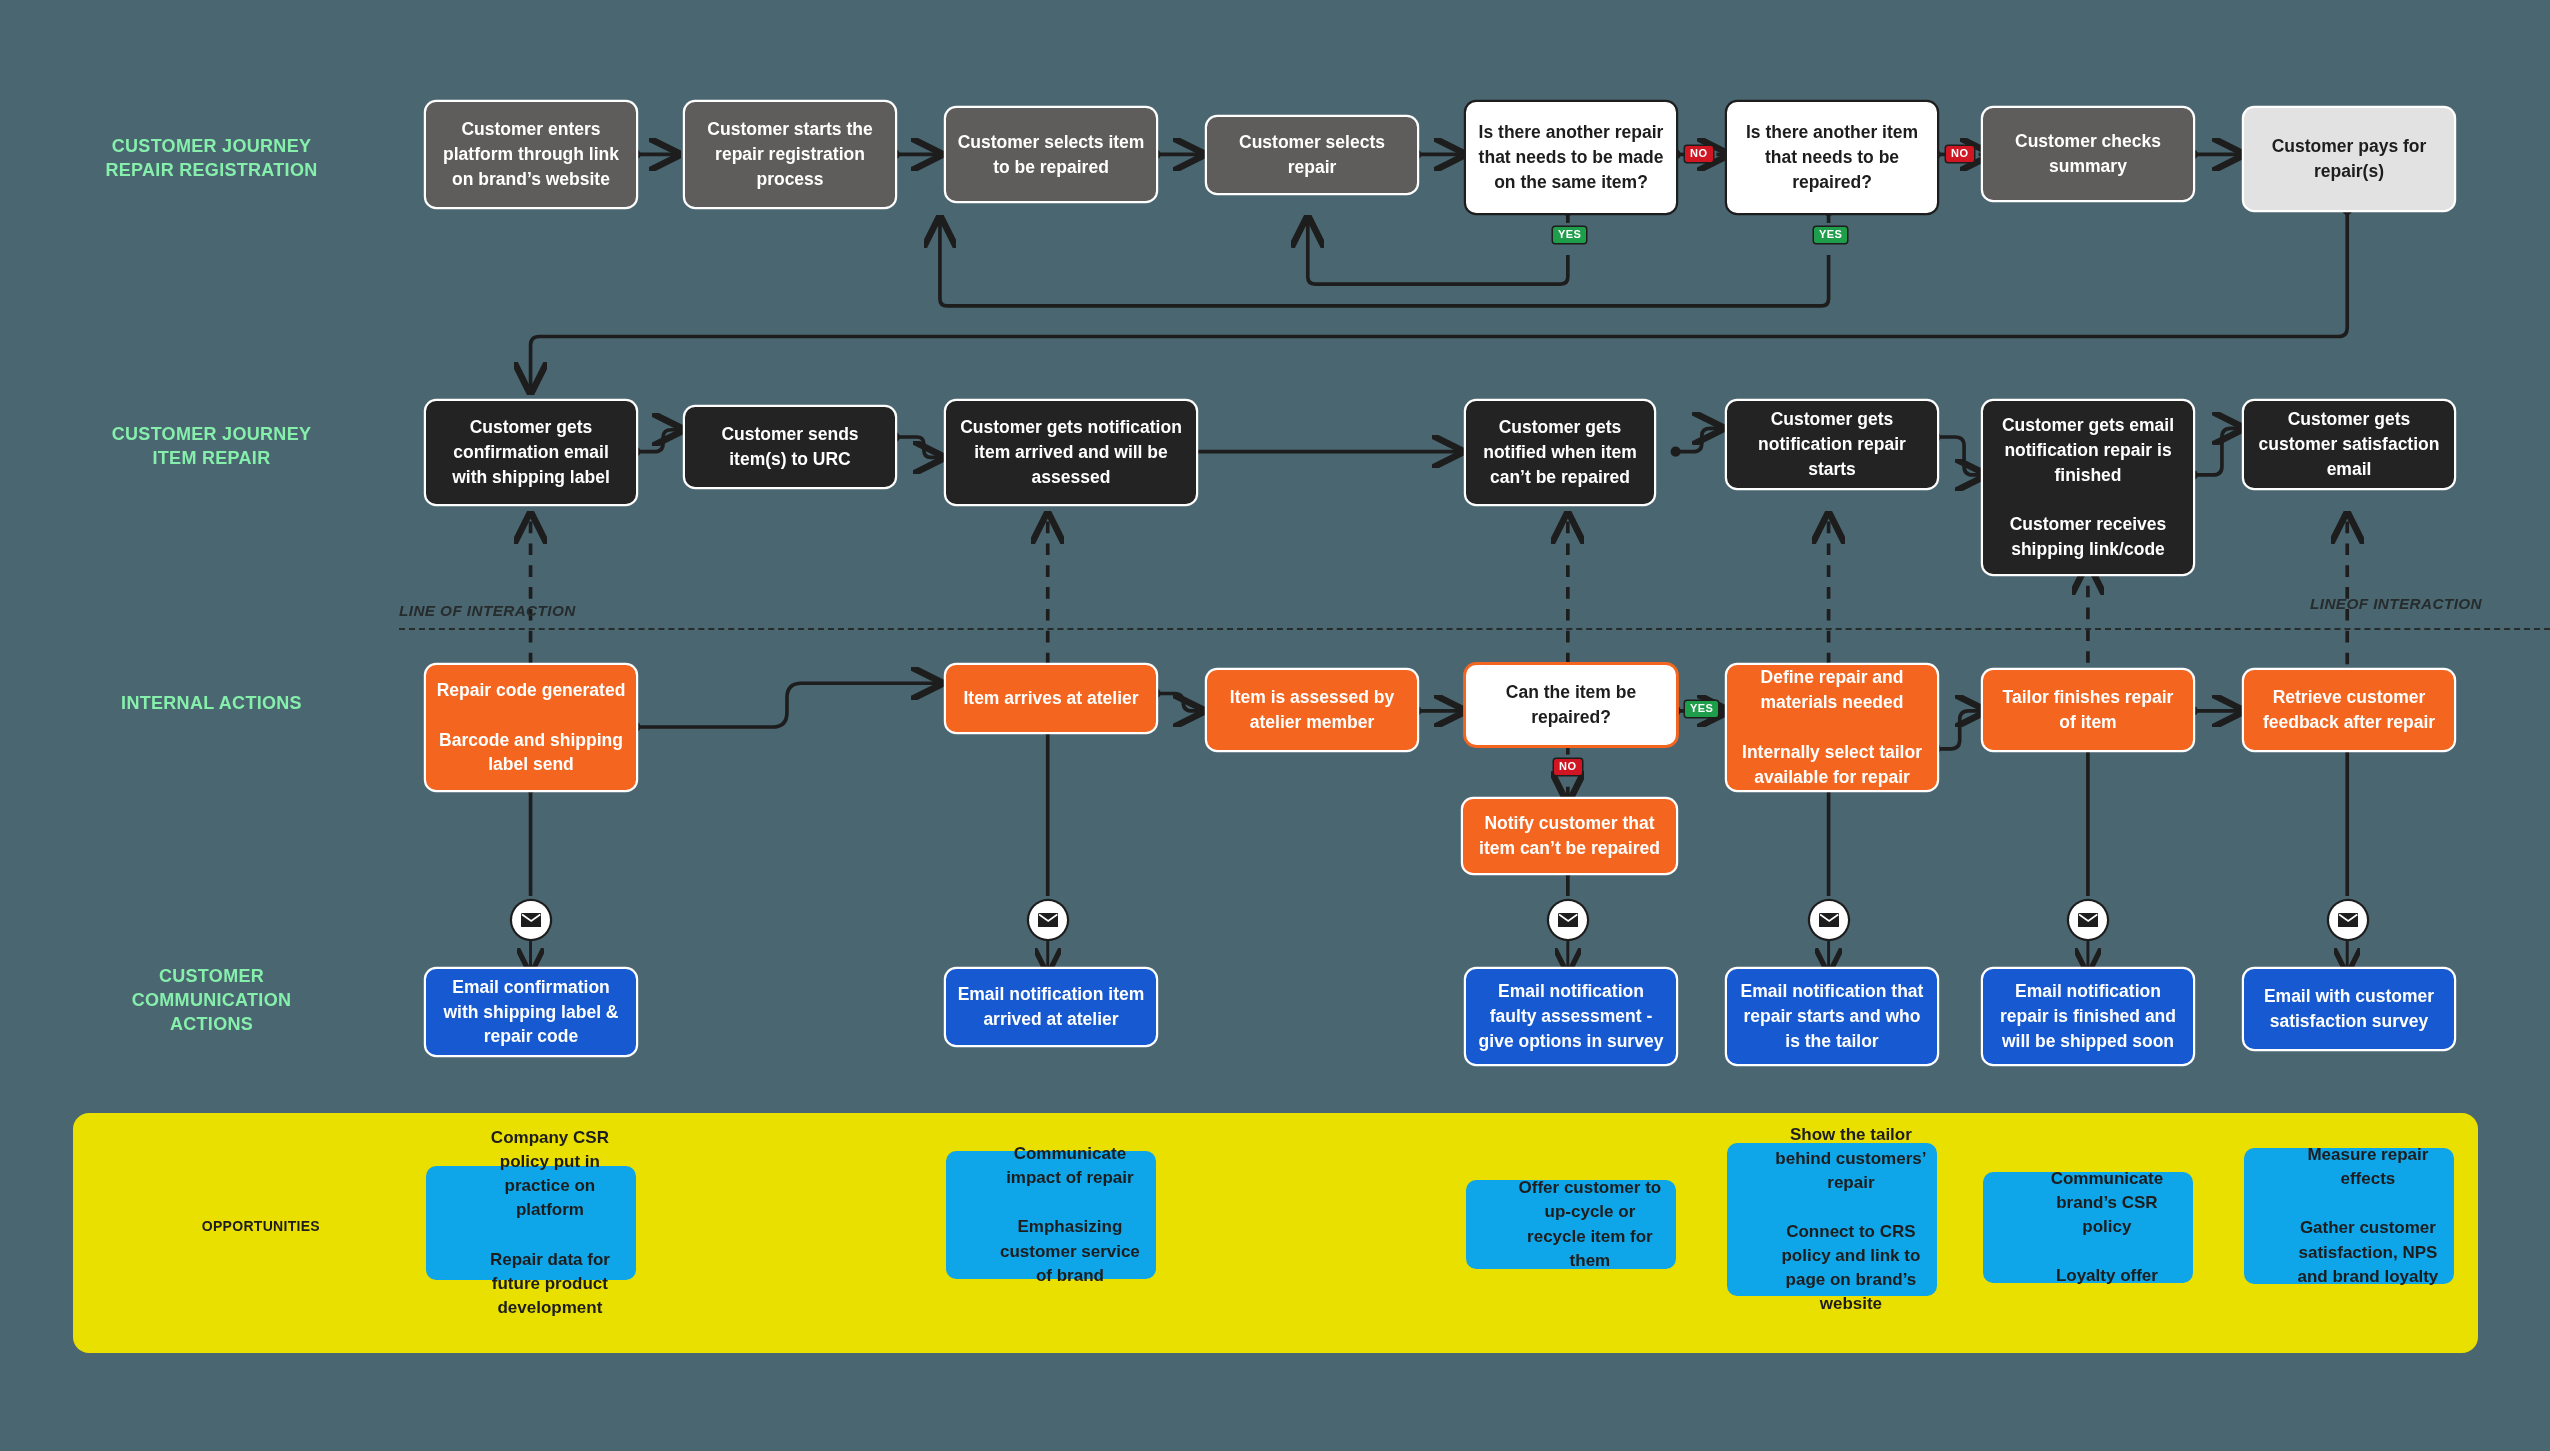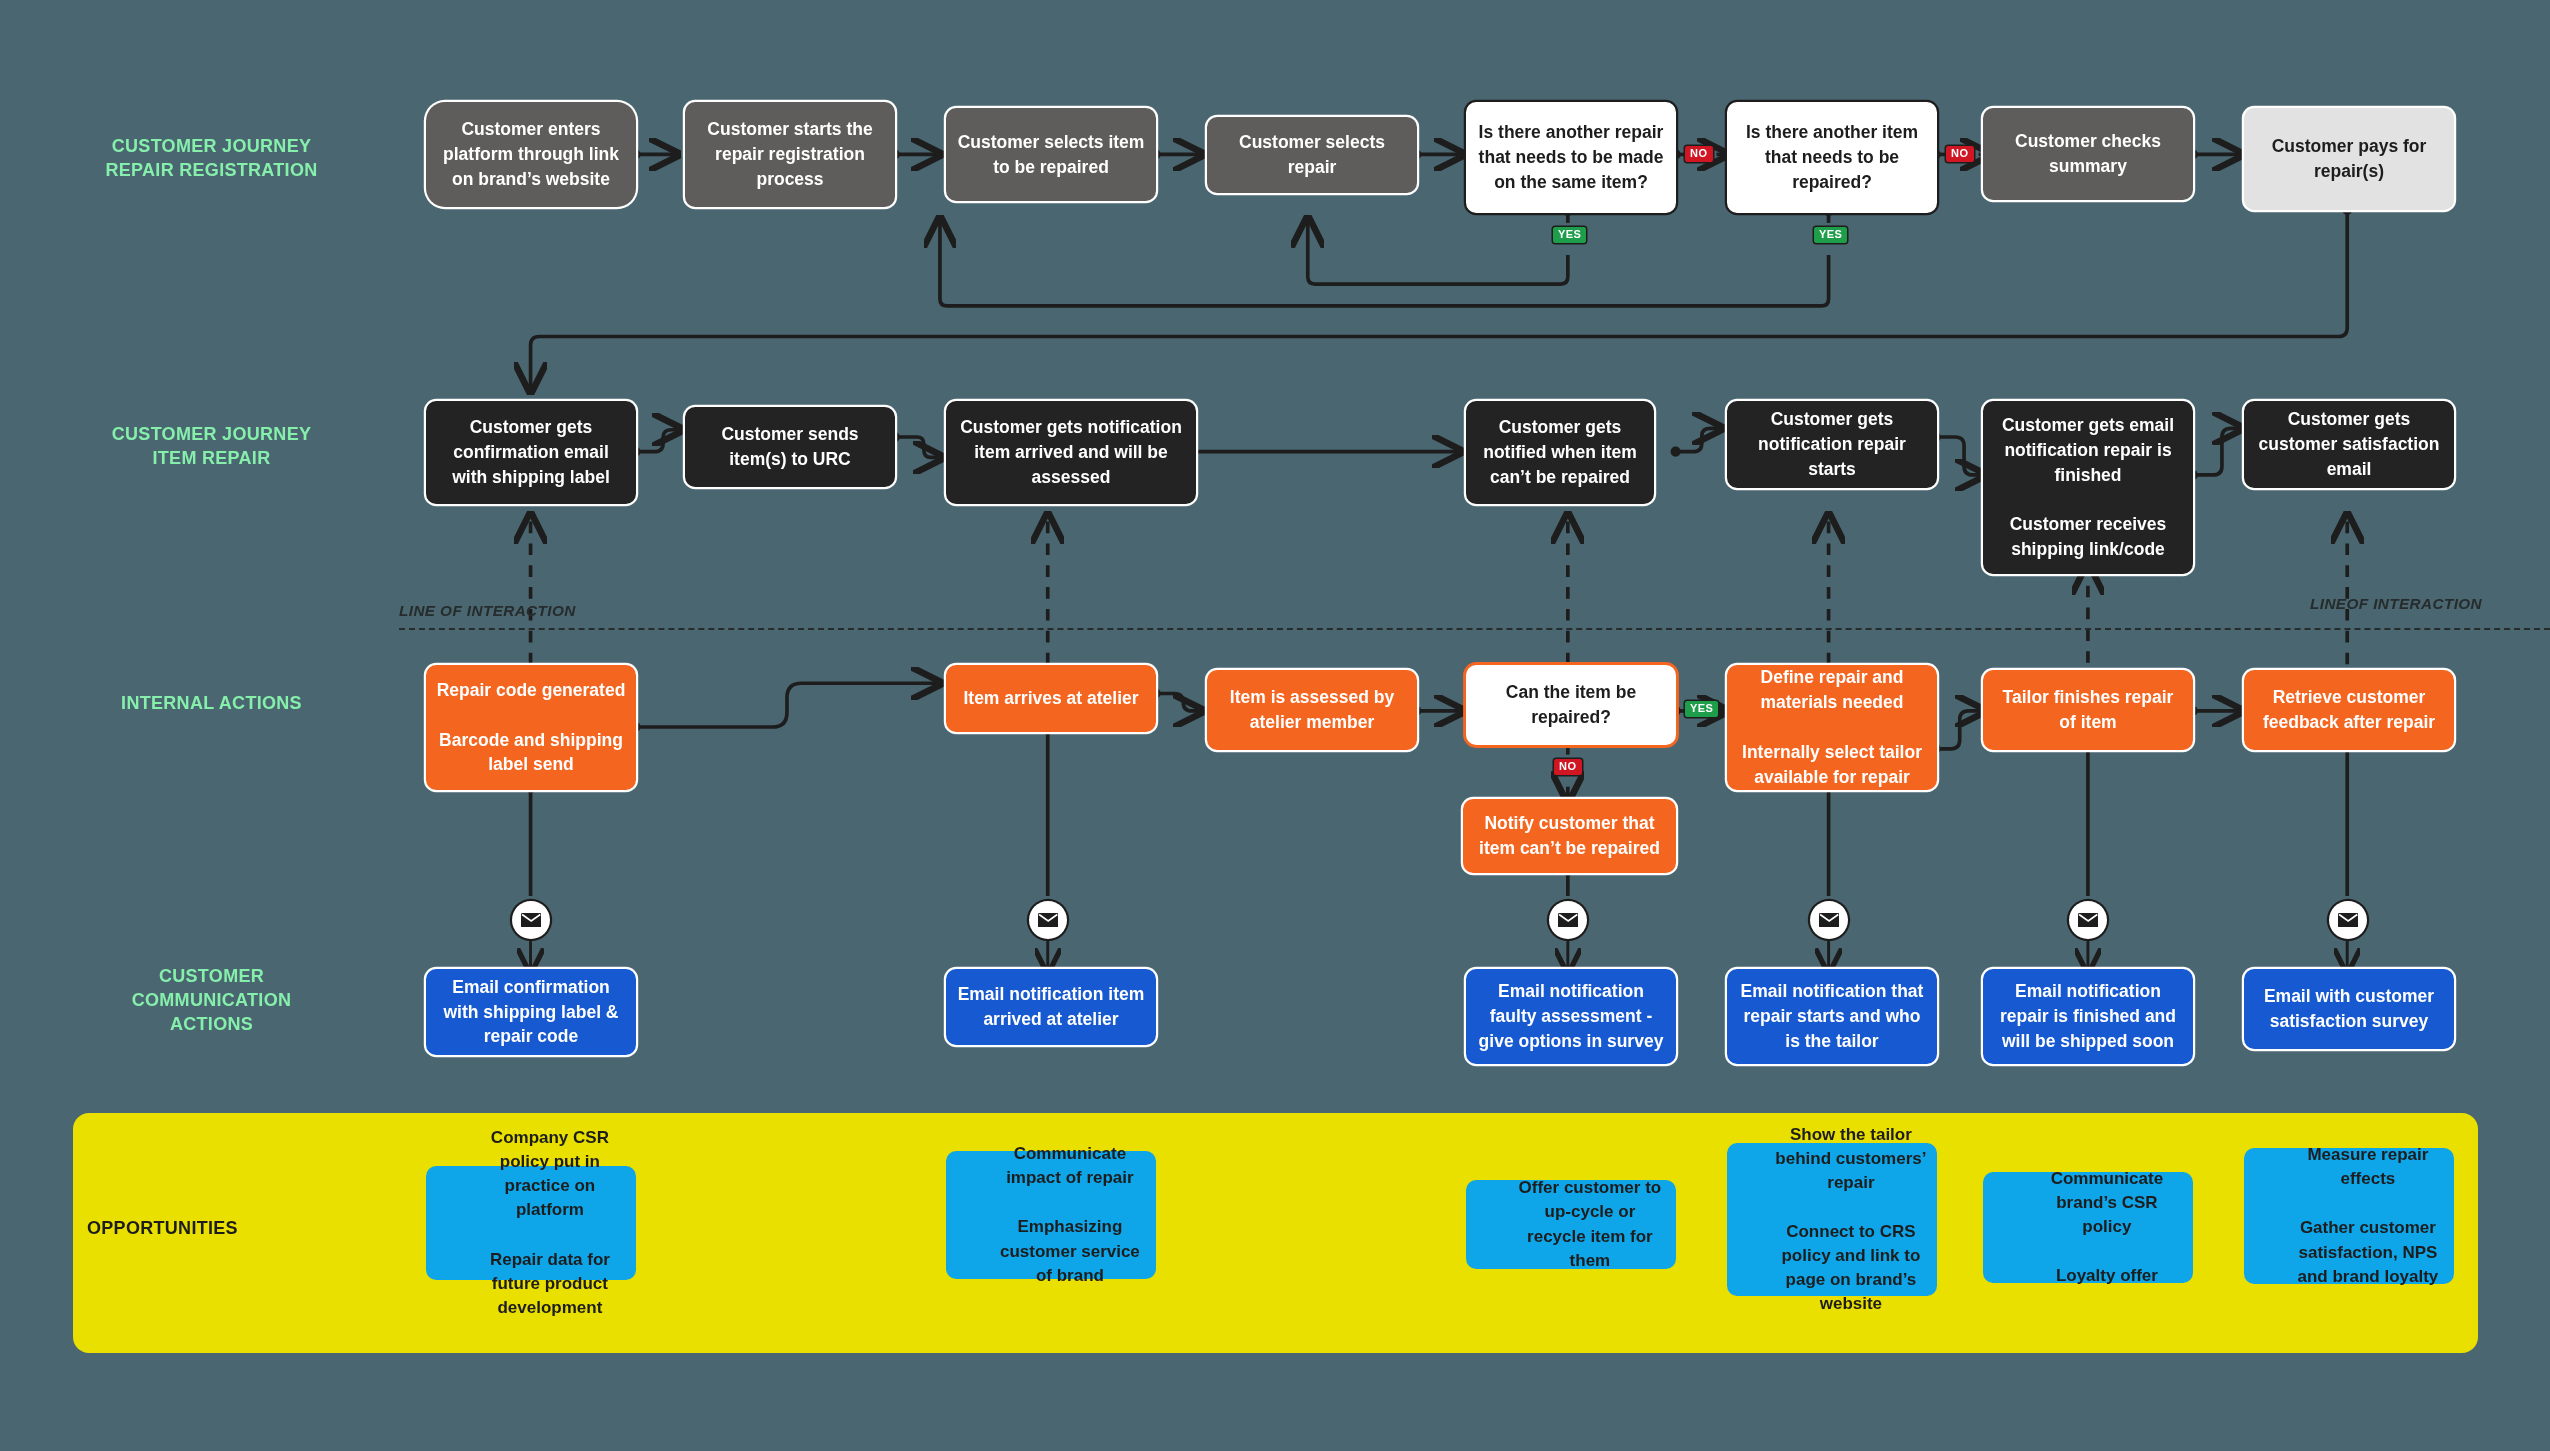--- a/index.html
+++ b/index.html
@@ -76,21 +76,21 @@
 
   
   #opp-band {
     position: absolute; z-index: 2;
     left: 73px; top: 1113px; width: 2405px; height: 240px;
     background: #e9e000; border-radius: 16px;
   }
   #opp-label {
     position: absolute; z-index: 4;
     left: 87px; top: 1218px; width: 233px;
-    text-align: left; font-size: 18px; font-weight: 700; color: #1d1d1d;
+    text-align: right; font-size: 14px; font-weight: 700; color: #1d1d1d;
     letter-spacing: 0.3px;
   }
 </style>
 </head>
 <body>
 
 <div id="stage">
 
   <svg id="wires" viewBox="0 0 3500 1992">
     <defs>
@@ -209,21 +209,21 @@
   </div>
   <div class="row-label" style="left:66px; top:692px; width:291px;">
     <span>INTERNAL ACTIONS</span>
   </div>
   <div class="row-label" style="left:66px; top:965px; width:291px;">
     <span>CUSTOMER</span><br>
     <span>COMMUNICATION</span><br>
     <span>ACTIONS</span>
   </div>
 
-  <div class="node n-grey" style="left:426px; top:102px; width:210px; height:105px;border-radius:19px;">
+  <div class="node n-grey" style="left:426px; top:102px; width:210px; height:105px;">
     <span>Customer enters platform through link on brand’s website</span>
     </div>
   <div class="node n-grey" style="left:685px; top:102px; width:210px; height:105px;">
     <span>Customer starts the repair registration process</span>
     </div>
   <div class="node n-grey" style="left:946px; top:108px; width:210px; height:93px;">
     <span>Customer selects item to be repaired</span>
     </div>
   <div class="node n-grey" style="left:1207px; top:117px; width:210px; height:76px;">
     <span>Customer selects repair</span>

